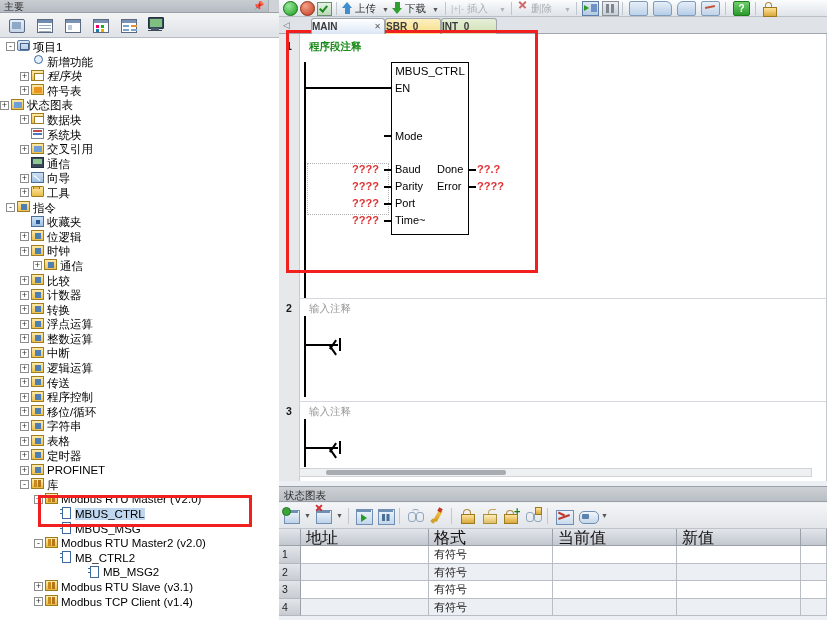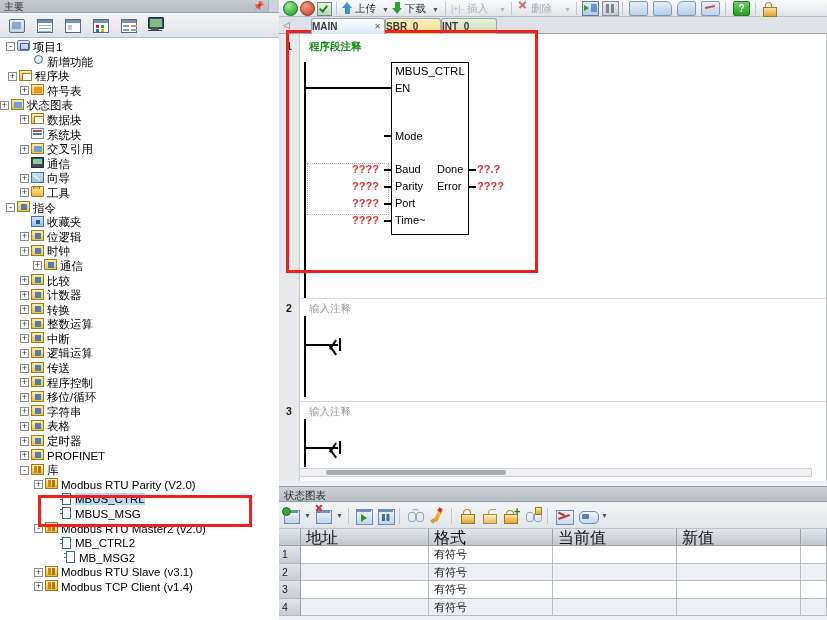--- a/index.html
+++ b/index.html
@@ -225,54 +225,55 @@
       <div class="tb-ico i6" style="left:146px">
           <span class="mon"></span>
           <span class="base"></span>
           <span class="foot"></span>
         </div>
     </div>
 
     <div class="tree" id="tree">
         <div class="node" style="padding-left: 6px;"><span class="exp">-</span><span class="ic proj"></span><span class="lbl">项目1</span></div>
         <div class="node" style="padding-left: 20px;"><span class="exp none"></span><span class="ic bulb"></span><span class="lbl">新增功能</span></div>
-        <div class="node" style="padding-left: 8px;"><span class="exp">+</span><span class="ic yel"></span><span class="lbl">程序块</span></div>
+        <div class="node" style="padding-left: 20px; font-style: italic;"><span class="exp">+</span><span class="ic yel"></span><span class="lbl">程序块</span></div>
         <div class="node" style="padding-left: 20px;"><span class="exp">+</span><span class="ic yel2"></span><span class="lbl">符号表</span></div>
         <div class="node" style=""><span class="exp">+</span><span class="ic blu"></span><span class="lbl">状态图表</span></div>
         <div class="node" style="padding-left: 20px;"><span class="exp">+</span><span class="ic yel"></span><span class="lbl">数据块</span></div>
         <div class="node" style="padding-left: 20px;"><span class="exp none"></span><span class="ic doc"></span><span class="lbl">系统块</span></div>
         <div class="node" style="padding-left: 20px;"><span class="exp">+</span><span class="ic blu"></span><span class="lbl">交叉引用</span></div>
         <div class="node" style="padding-left: 20px;"><span class="exp none"></span><span class="ic mon"></span><span class="lbl">通信</span></div>
         <div class="node" style="padding-left: 20px;"><span class="exp">+</span><span class="ic wand"></span><span class="lbl">向导</span></div>
         <div class="node" style="padding-left: 20px;"><span class="exp">+</span><span class="ic folderY"></span><span class="lbl">工具</span></div>
         <div class="node" style="padding-left: 6px;"><span class="exp">-</span><span class="ic instr"></span><span class="lbl">指令</span></div>
         <div class="node" style="padding-left: 20px;"><span class="exp none"></span><span class="ic star"></span><span class="lbl">收藏夹</span></div>
         <div class="node" style="padding-left: 20px;"><span class="exp">+</span><span class="ic instr"></span><span class="lbl">位逻辑</span></div>
         <div class="node" style="padding-left: 20px;"><span class="exp">+</span><span class="ic instr"></span><span class="lbl">时钟</span></div>
         <div class="node" style="padding-left: 33px;"><span class="exp">+</span><span class="ic instr"></span><span class="lbl">通信</span></div>
         <div class="node" style="padding-left: 20px;"><span class="exp">+</span><span class="ic instr"></span><span class="lbl">比较</span></div>
         <div class="node" style="padding-left: 20px;"><span class="exp">+</span><span class="ic instr"></span><span class="lbl">计数器</span></div>
         <div class="node" style="padding-left: 20px;"><span class="exp">+</span><span class="ic instr"></span><span class="lbl">转换</span></div>
+        <div class="node" style="padding-left: 20px;"><span class="exp">+</span><span class="ic instr"></span><span class="lbl">浮点运算</span></div>
         <div class="node" style="padding-left: 20px;"><span class="exp">+</span><span class="ic instr"></span><span class="lbl">整数运算</span></div>
         <div class="node" style="padding-left: 20px;"><span class="exp">+</span><span class="ic instr"></span><span class="lbl">中断</span></div>
         <div class="node" style="padding-left: 20px;"><span class="exp">+</span><span class="ic instr"></span><span class="lbl">逻辑运算</span></div>
         <div class="node" style="padding-left: 20px;"><span class="exp">+</span><span class="ic instr"></span><span class="lbl">传送</span></div>
         <div class="node" style="padding-left: 20px;"><span class="exp">+</span><span class="ic instr"></span><span class="lbl">程序控制</span></div>
         <div class="node" style="padding-left: 20px;"><span class="exp">+</span><span class="ic instr"></span><span class="lbl">移位/循环</span></div>
         <div class="node" style="padding-left: 20px;"><span class="exp">+</span><span class="ic instr"></span><span class="lbl">字符串</span></div>
         <div class="node" style="padding-left: 20px;"><span class="exp">+</span><span class="ic instr"></span><span class="lbl">表格</span></div>
         <div class="node" style="padding-left: 20px;"><span class="exp">+</span><span class="ic instr"></span><span class="lbl">定时器</span></div>
         <div class="node" style="padding-left: 20px;"><span class="exp">+</span><span class="ic instr"></span><span class="lbl">PROFINET</span></div>
         <div class="node" style="padding-left: 20px;"><span class="exp">-</span><span class="ic libY"></span><span class="lbl">库</span></div>
-        <div class="node" style="padding-left: 34px;"><span class="exp">+</span><span class="ic libY"></span><span class="lbl">Modbus RTU Parity (V2.0)</span></div>
+        <div class="node" style="padding-left: 34px;"><span class="exp">+</span><span class="ic libY"></span><span class="lbl">Modbus RTU Master (V2.0)</span></div>
         <div class="node" style="padding-left: 48px;"><span class="exp none"></span><span class="ic fb"></span><span class="lbl sel">MBUS_CTRL</span></div>
         <div class="node" style="padding-left: 48px;"><span class="exp none"></span><span class="ic fb"></span><span class="lbl">MBUS_MSG</span></div>
         <div class="node" style="padding-left: 34px;"><span class="exp">-</span><span class="ic libY"></span><span class="lbl">Modbus RTU Master2 (v2.0)</span></div>
         <div class="node" style="padding-left: 48px;"><span class="exp none"></span><span class="ic fb"></span><span class="lbl">MB_CTRL2</span></div>
-        <div class="node" style="padding-left: 52px;"><span class="exp none"></span><span class="ic fb"></span><span class="lbl">MB_MSG2</span></div>
+        <div class="node" style="padding-left: 76px;"><span class="exp none"></span><span class="ic fb"></span><span class="lbl">MB_MSG2</span></div>
         <div class="node" style="padding-left: 34px;"><span class="exp">+</span><span class="ic libY"></span><span class="lbl">Modbus RTU Slave (v3.1)</span></div>
         <div class="node" style="padding-left: 34px;"><span class="exp">+</span><span class="ic libY"></span><span class="lbl">Modbus TCP Client (v1.4)</span></div>
       </div>
 
     <div class="redbox" style="left:38px;top:495px;width:214px;height:32px;"></div>
   </div>
 
   <div class="right">
 
     <div class="topbar">

